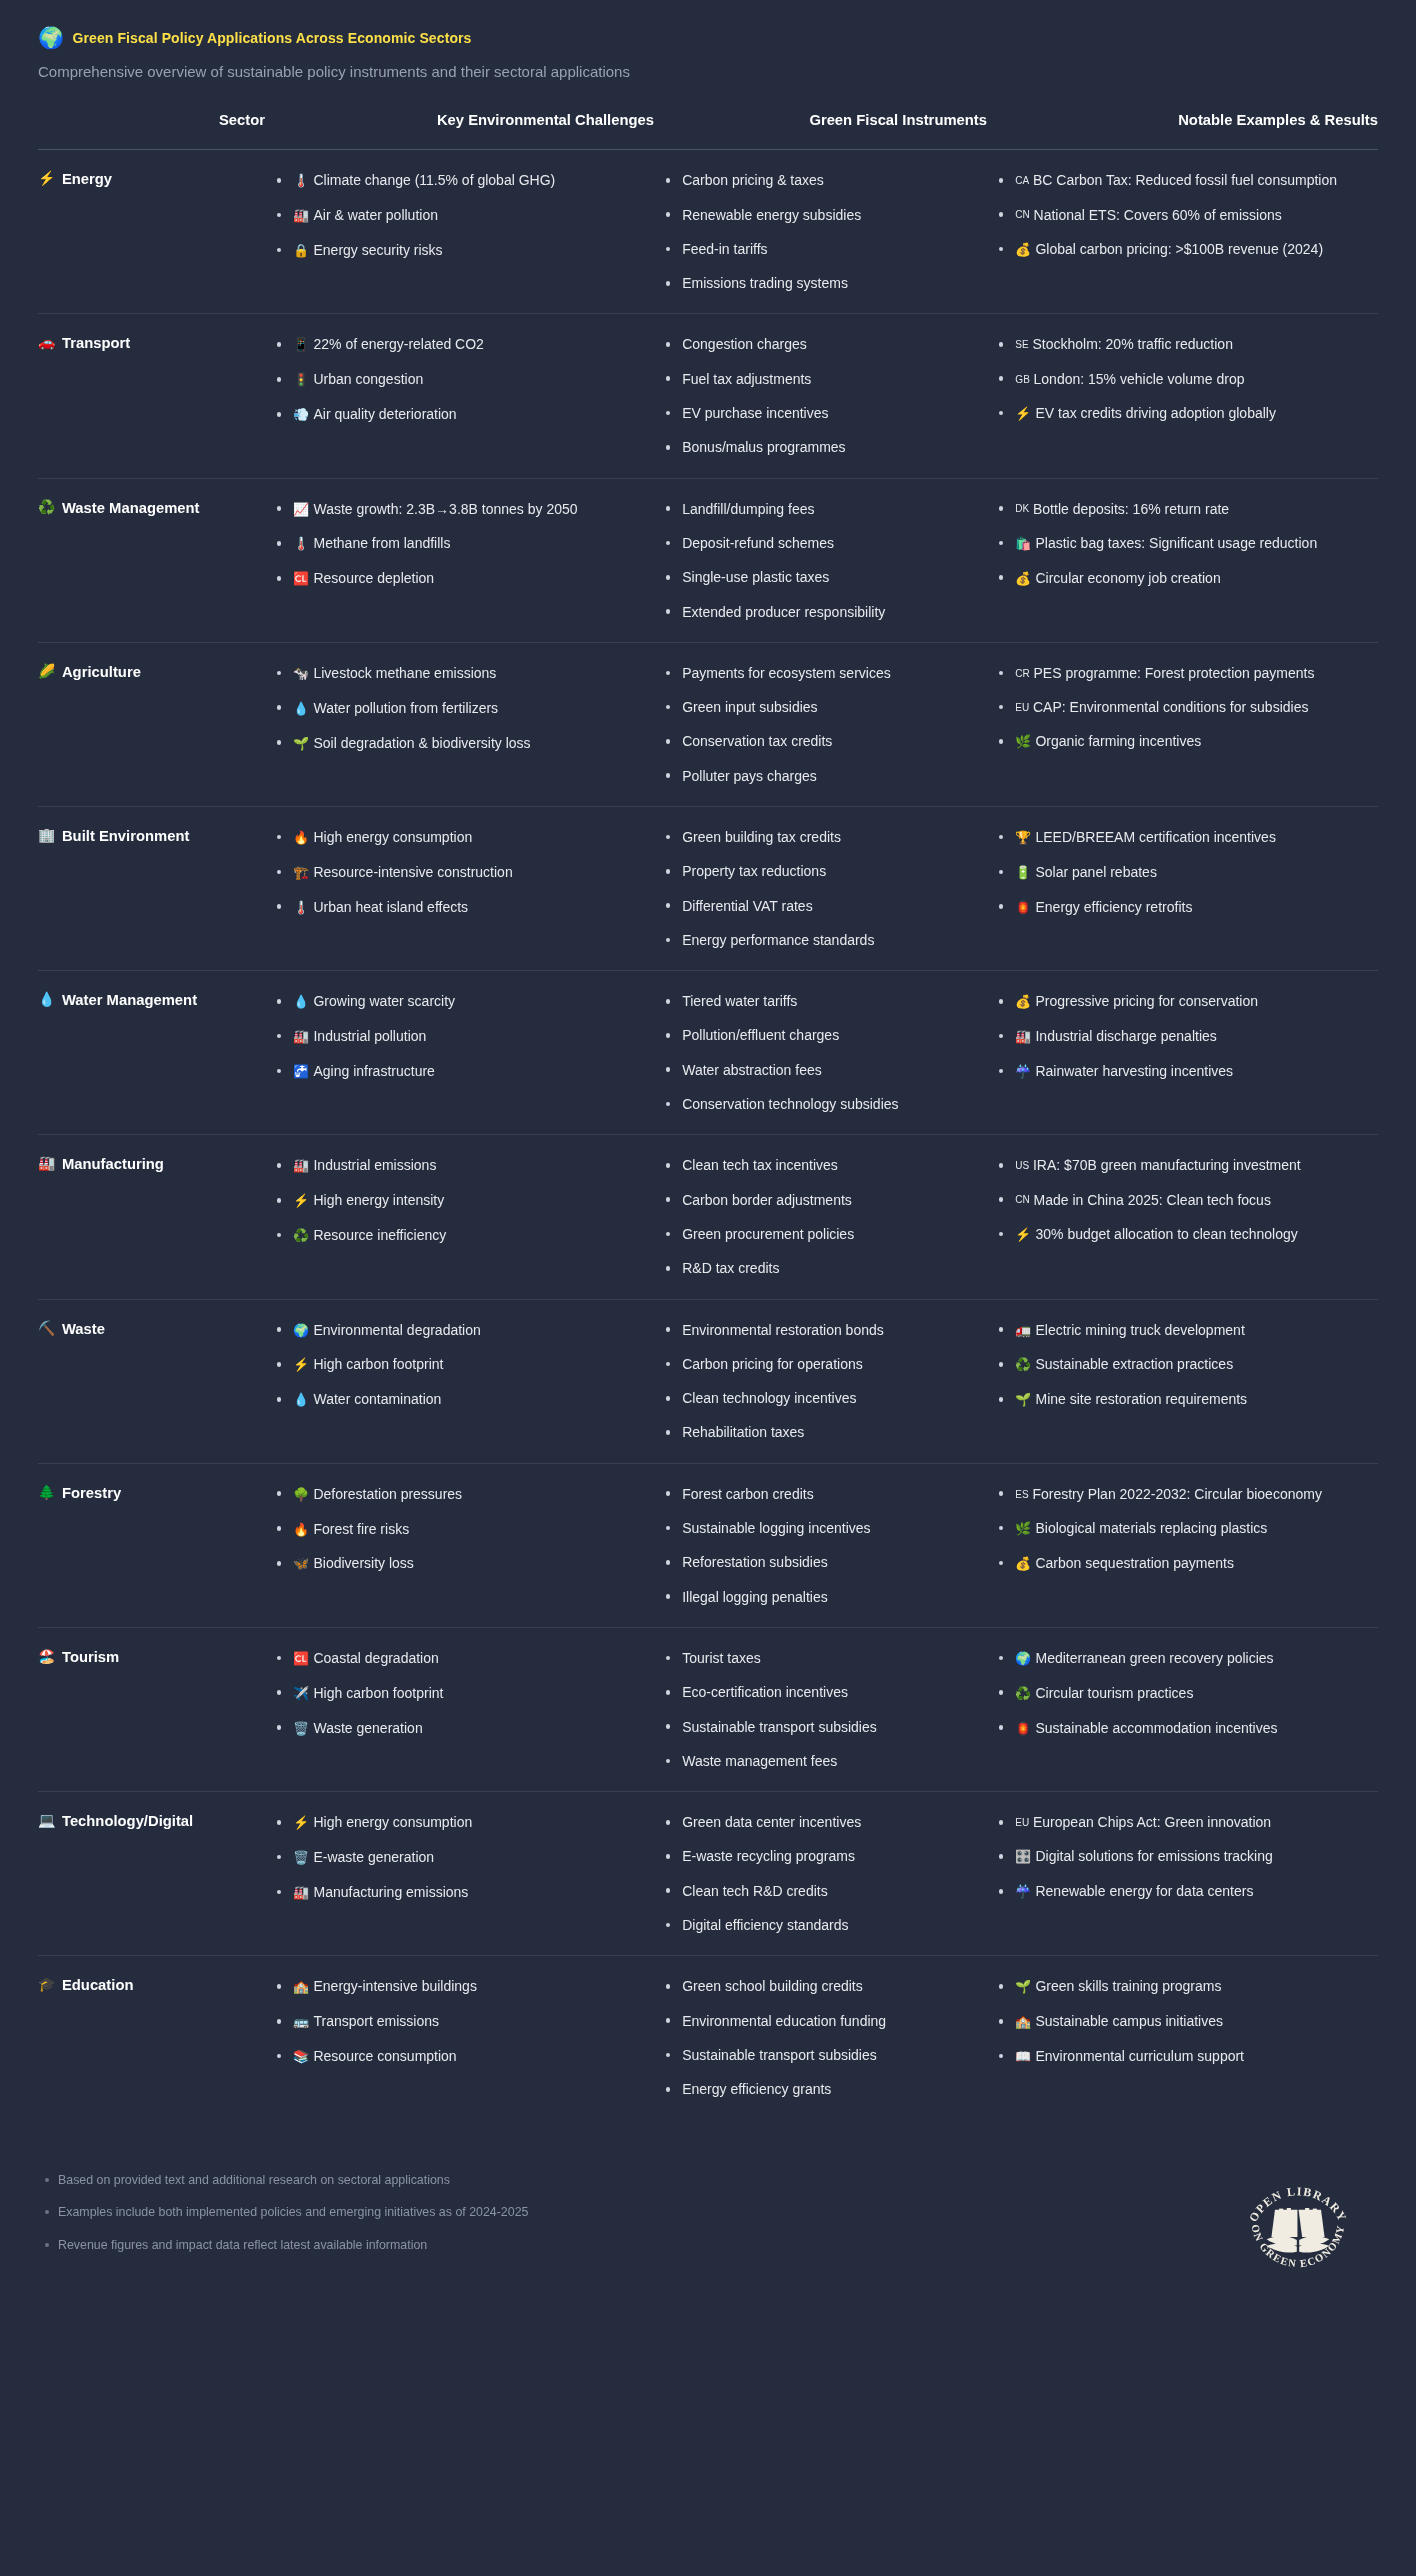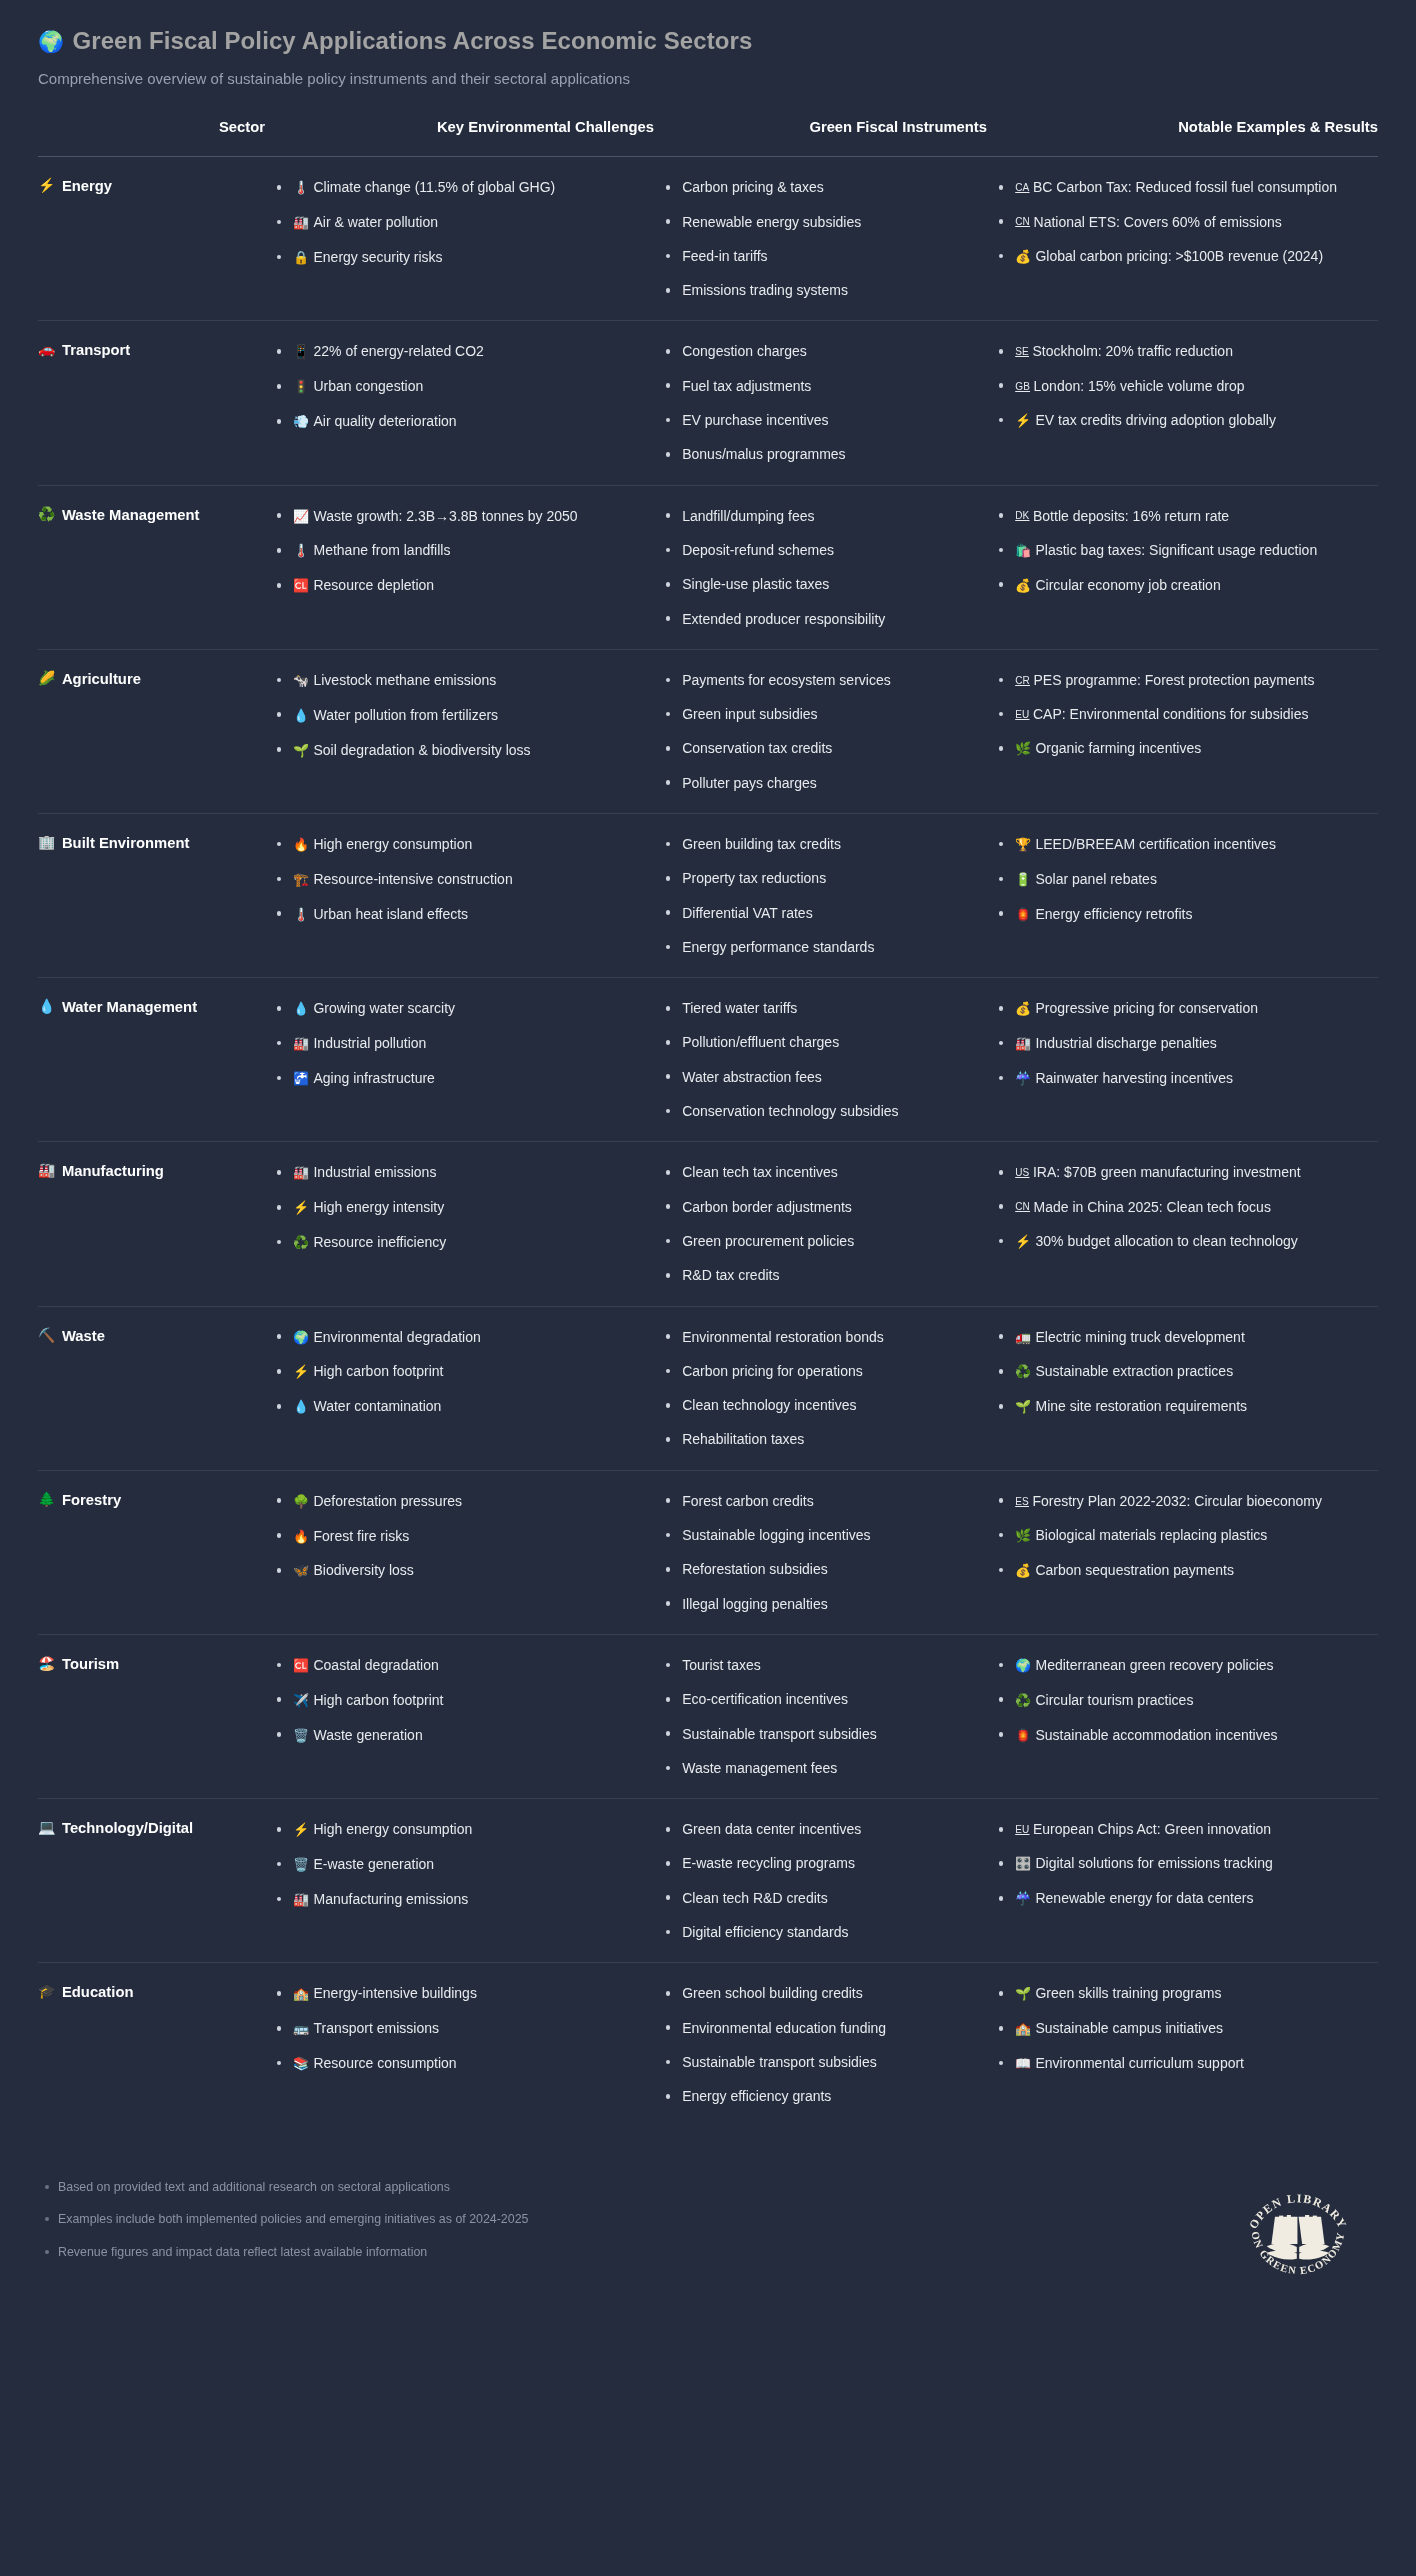--- a/index.html
+++ b/index.html
@@ -27,23 +27,23 @@
   .title-row {
     display: flex;
     align-items: center;
     gap: 8.3px;
   }
   .title-emoji {
     font-size: 21px;
     line-height: 1;
   }
   .page-title {
-    font-size: 24px;
+    font-size: 14px;
     font-weight: bold;
-    color: #a3a3a3;
+    color: #fde047;
     letter-spacing: 0.1px;
   }
   .subtitle {
     margin-top: 13px;
     font-size: 15px;
     color: #98a1b0;
     line-height: 1.45;
     max-width: 626px;
     font-weight: normal;
   }
@@ -121,21 +121,20 @@
     font-size: 13px;
     margin-right: 4.1px;
     display: inline;
   }
   .cc {
     font-size: 10px;
     letter-spacing: 0.2px;
     margin-right: 3.5px;
     color: #e8eaee;
     vertical-align: 1.2px;
-    text-decoration: underline;
   }
 
   
   .footer {
     margin: 39px 38px 0 38px;
     display: flex;
     justify-content: space-between;
     align-items: center;
     padding-bottom: 35px;
     min-height: 148px;

